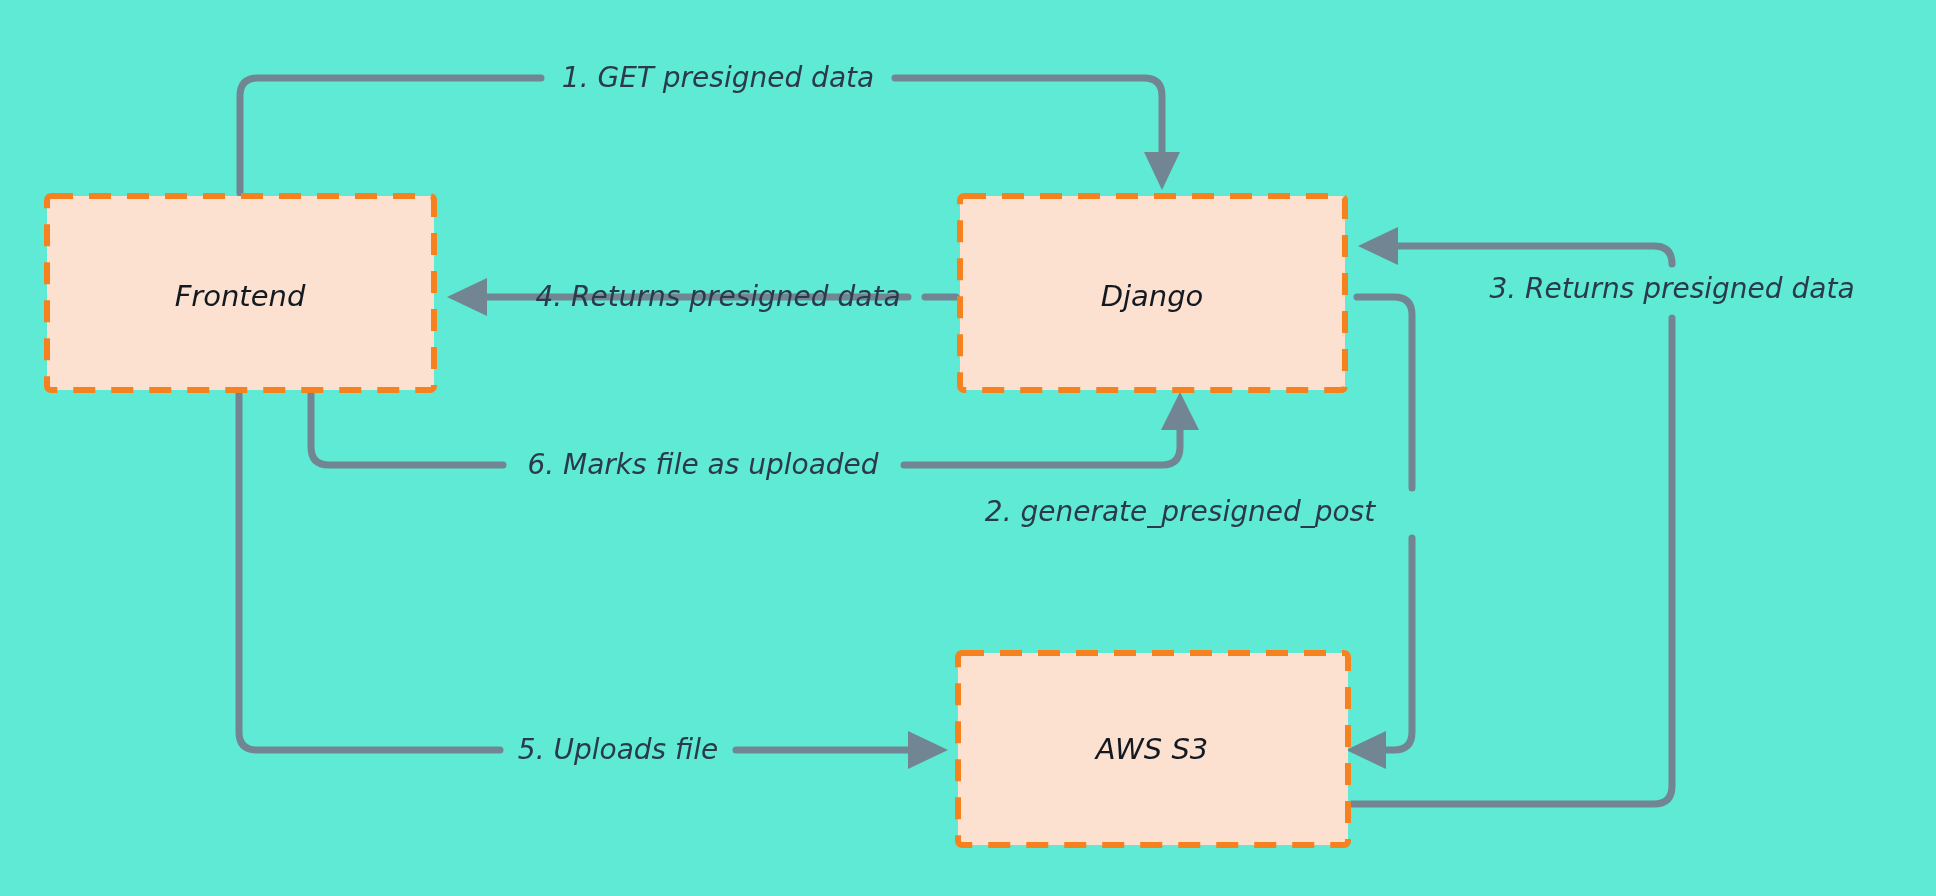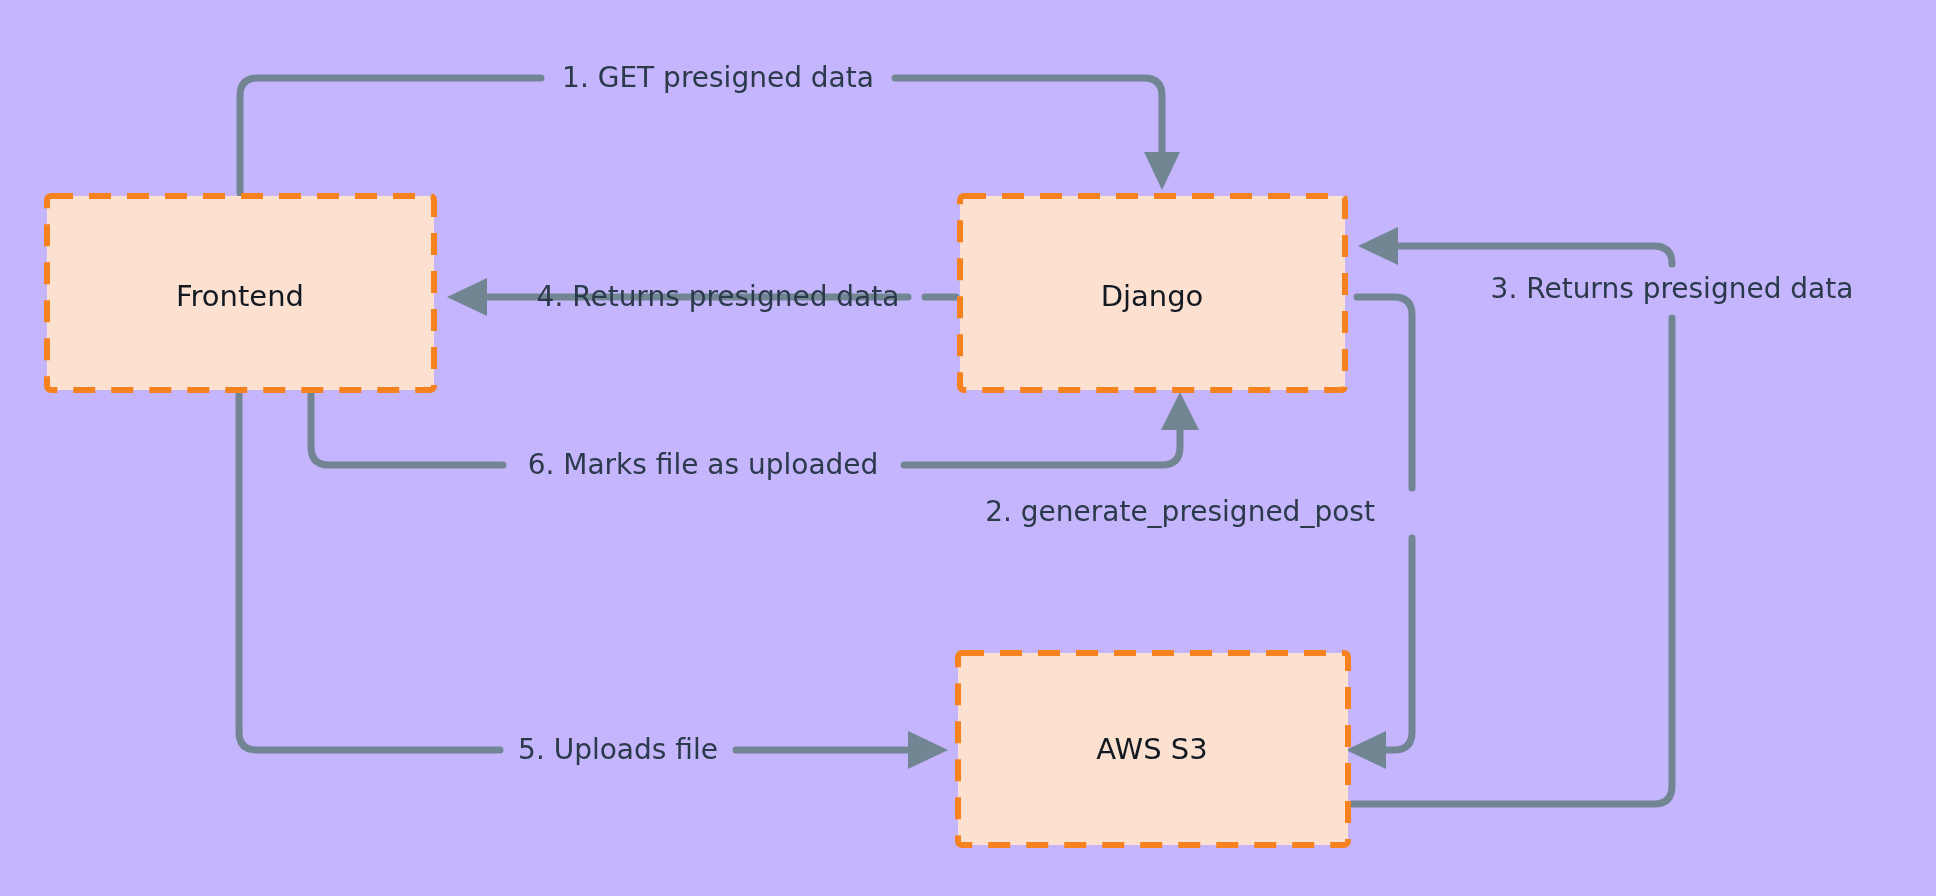--- a/index.html
+++ b/index.html
@@ -57,21 +57,21 @@
     fill: #2b3a4a;
     font-family: "DejaVu Sans", "Liberation Sans", sans-serif;
     font-size: 28px;
     text-anchor: middle;
     dominant-baseline: middle;
   }
 </style>
 </head>
 <body style="background: rgb(238, 242, 245);">
 
-<div id="diagram-root" style="background: #c4b5fd;">
+<div id="diagram-root" style="background: #5eead4; font-style: italic;">
 
   <svg id="flow-svg" viewBox="0 0 1936 896" xmlns="http://www.w3.org/2000/svg">
 
     <g>
       <path class="edge-path" d="M 240 193 L 240 96 Q 240 78 258 78 L 541.0 78" stroke="#718593"></path>
       <path class="edge-path" d="M 895.0 78 L 1144 78 Q 1162 78 1162 96 L 1162 158" stroke="#718593"></path>
       <polygon class="edge-head" points="1162,190 1144,152 1180,152" fill="#718593"></polygon>
       <text class="edge-label" x="718" y="79" fill="#2b3a4a">1. GET presigned data</text>
     </g>
 

